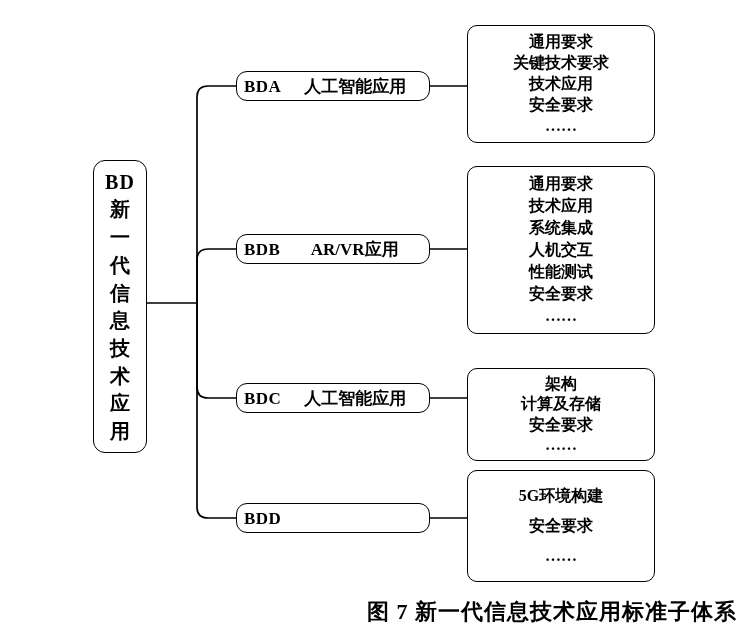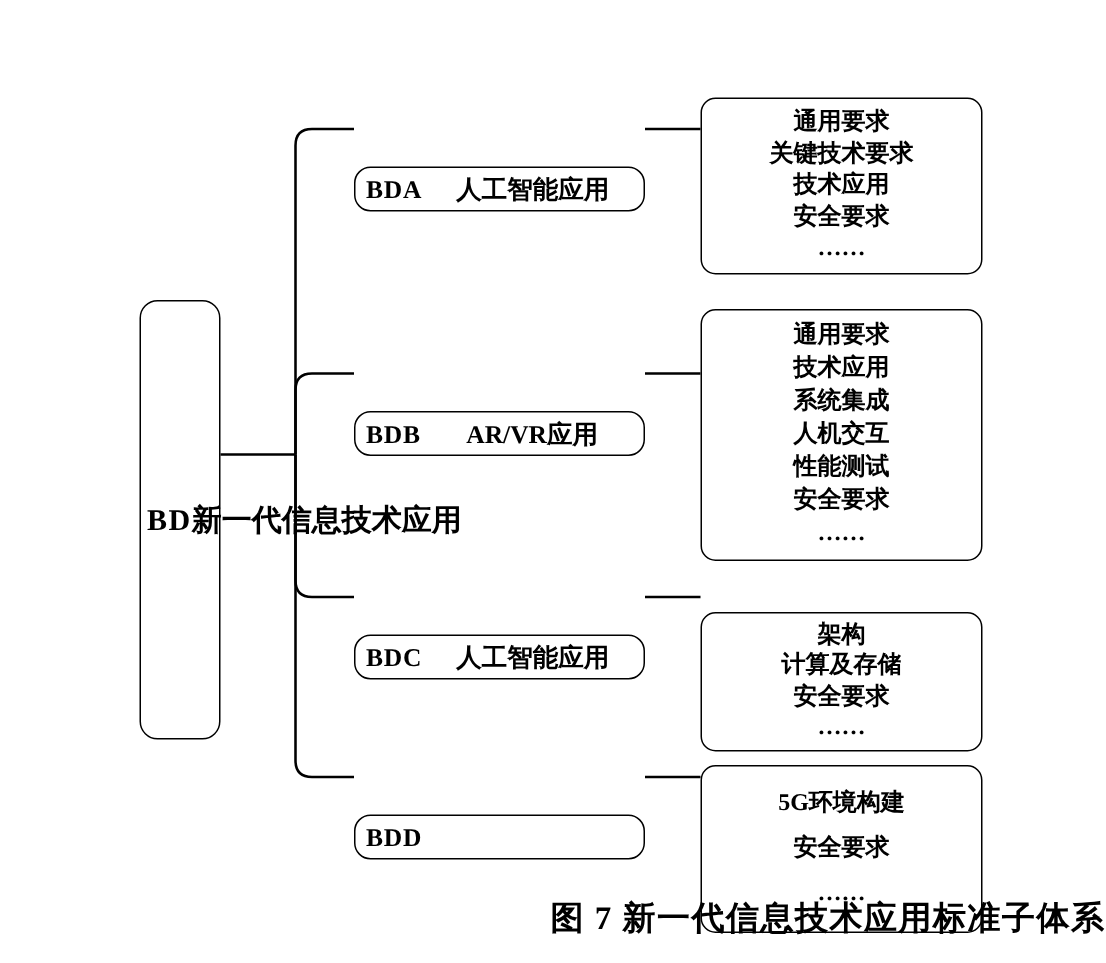--- a/index.html
+++ b/index.html
@@ -16,29 +16,28 @@
     overflow: hidden;
   }
   .connectors { position: absolute; left: 0; top: 0; }
   .connectors path { fill: none; stroke: #000000; stroke-width: 1.7px; }
 
   .node {
     position: absolute;
     border: 1.7px solid #000000;
     background: #ffffff;
     font-weight: bold;
-    margin-top: 40px;
   }
 
   
   .root-box {
     left: 93px; top: 160px;
     width: 54px; height: 293px;
     border-radius: 12px;
-    display: flex; flex-direction: row;
+    display: flex; flex-direction: column;
     align-items: center; justify-content: space-evenly;
     padding: 3px 4px;
     font-size: 20px; line-height: 1;
   }
   .root-code { font-size: 20px; letter-spacing: 1px; }
 
   
   .branch-box {
     left: 236px;
     width: 194px; height: 30px;

